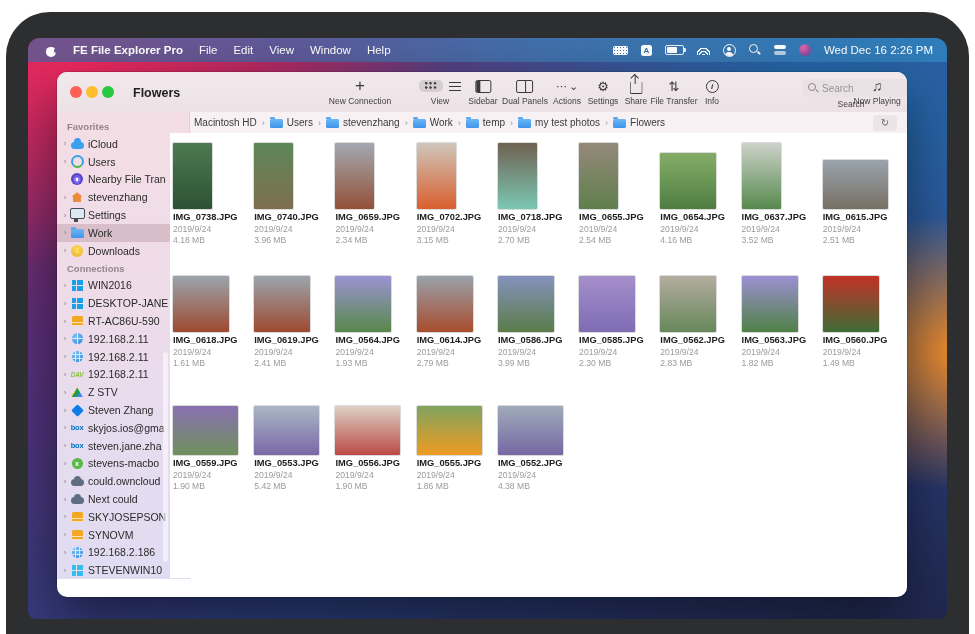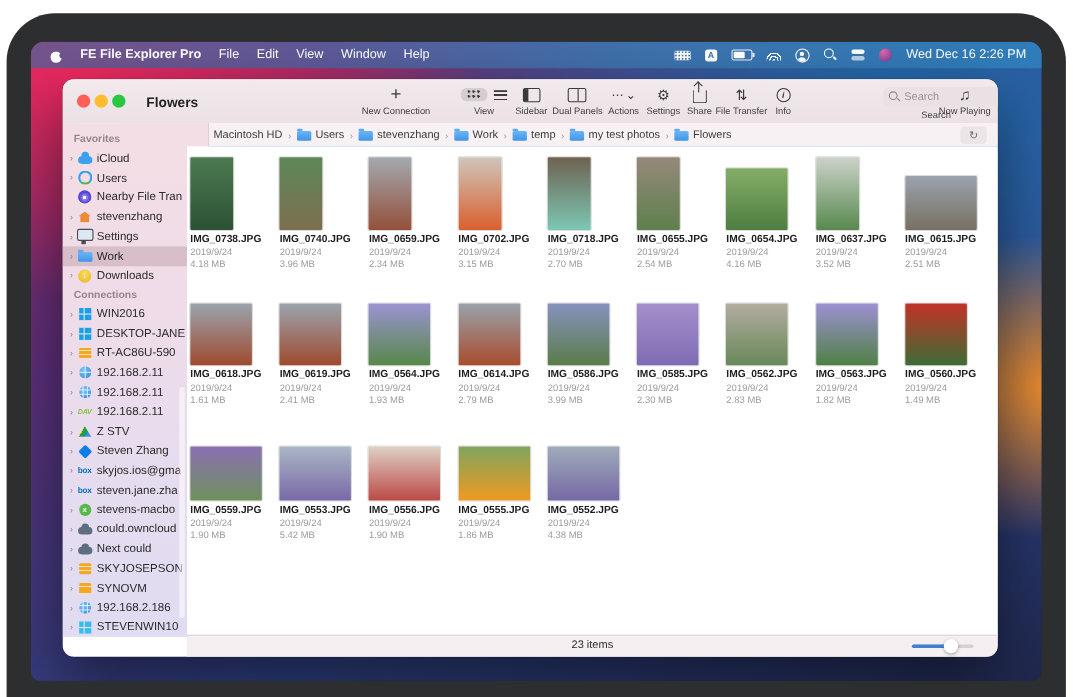--- a/index.html
+++ b/index.html
@@ -647,21 +647,14 @@
             <div class="thumbwrap">
               <div class="thumb landscape" style="background: linear-gradient(rgb(159, 171, 186), rgb(118, 104, 164));"></div>
             </div>
             <div class="fname">IMG_0552.JPG</div>
             <div class="fmeta">2019/9/24</div>
             <div class="fmeta">4.38 MB</div>
           </div>
         </div>
     </div>
 
-    <div class="statusbar">
-      <div class="count">23 items</div>
-      <div class="slider">
-        <div class="slider-fill" id="sfill" style="width: 62%;"></div>
-        <div class="slider-thumb" id="sthumb" style="left: calc(62% - 6px);"></div>
-      </div>
-    </div>
   </div>
 </div>
 
 </body></html>

